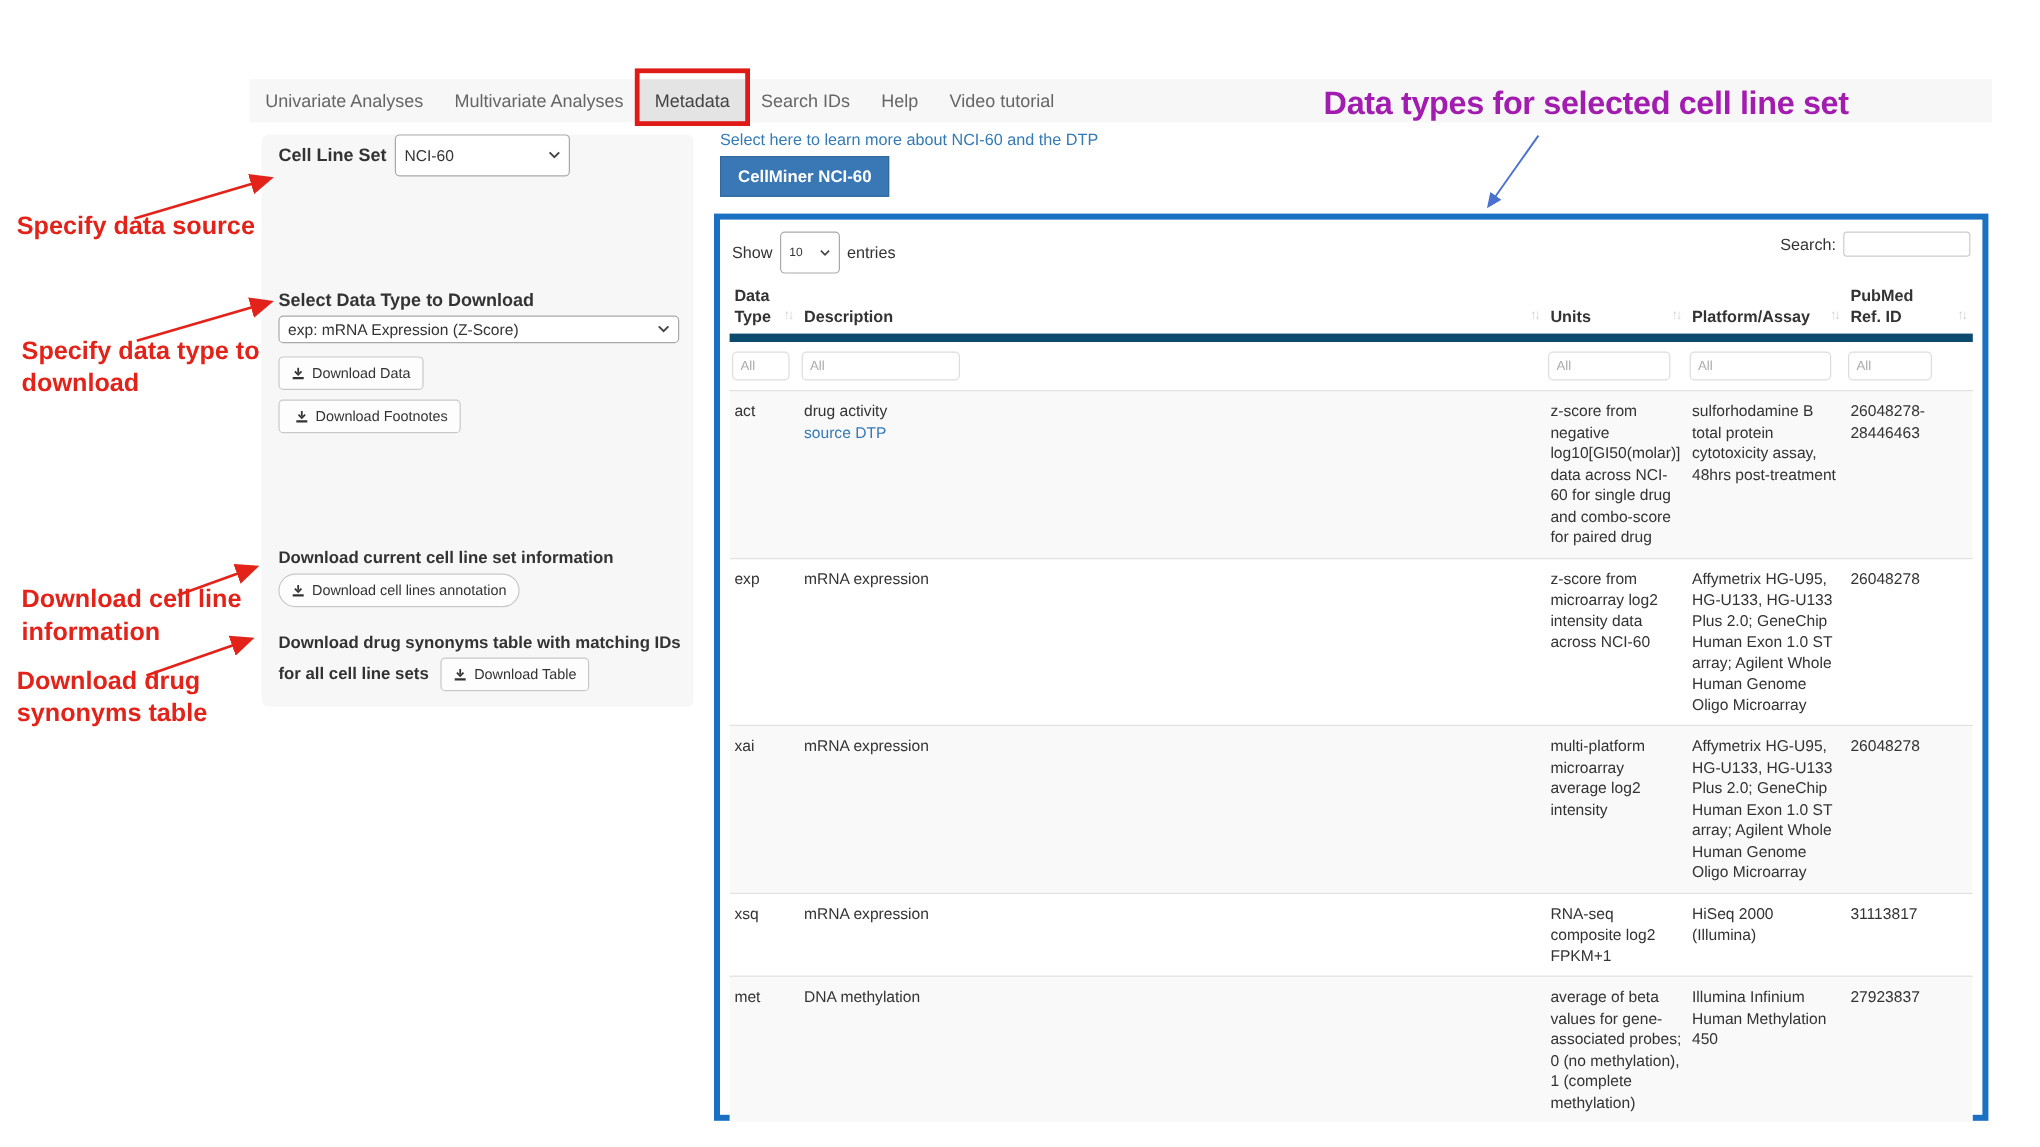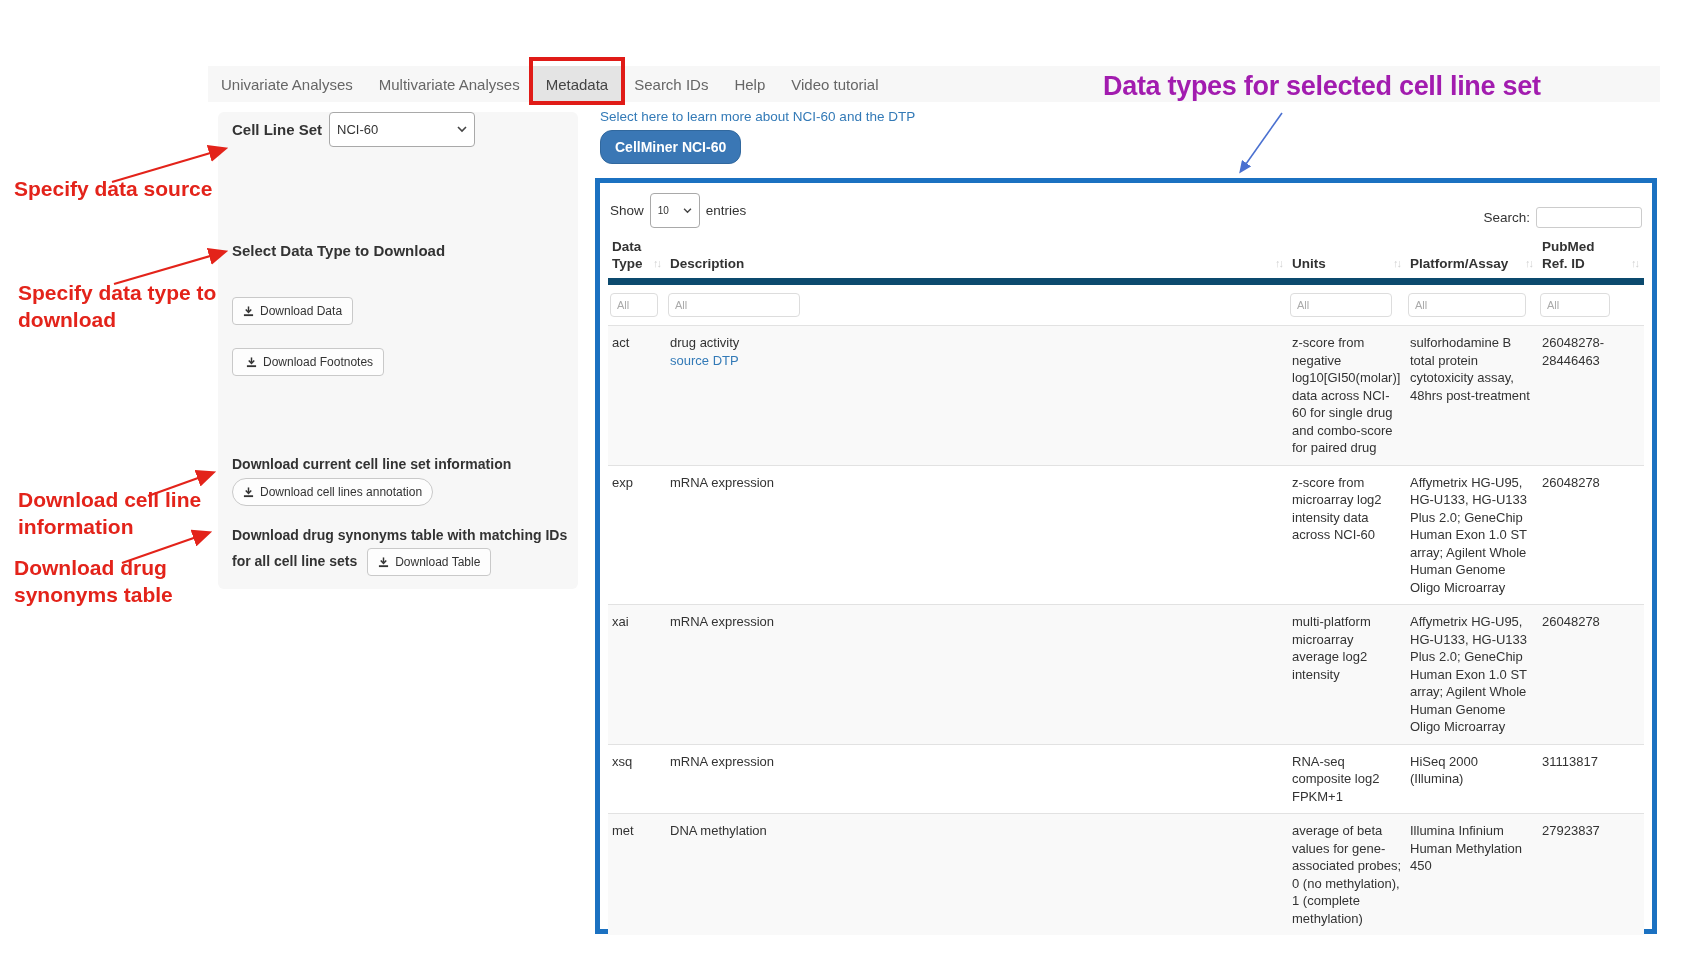--- a/index.html
+++ b/index.html
@@ -32,39 +32,39 @@
                  font-size:13px; color:#333; padding:2px 7px; cursor:pointer; }
   .row-cls { position:absolute; left:14px; top:0; display:flex; align-items:center; gap:7px;text-align:center; }
   .cls-select { width:146px; height:35px; }
   .dt-label { position:absolute; left:14px; top:130px; }
   .dt-select { position:absolute; left:14px; top:151px; width:334px; height:23px; }
   .btn { display:inline-flex; align-items:center; gap:6px; background:#fdfdfd;
          border:1px solid #c9c9c9; border-radius:4px; padding:6px 10px;
          font-size:12px; color:#333; cursor:pointer; }
   .btn svg { flex:0 0 auto; }
   .btn-dl-data { position:absolute; left:14px; top:185px; }
-  .btn-dl-foot { position:absolute; left:14px; top:236px;padding-left:13px; }
+  .btn-dl-foot { position:absolute; left:14px; top:221px;padding-left:13px; }
   .lp-h3 { position:absolute; left:14px; top:344px; width:336px; font-size:14px;
            font-weight:700; color:#333; }
   .btn-annot { position:absolute; left:14px; top:366px;border-radius:14px; }
   .drug-block { position:absolute; left:14px; top:410px; width:340px; font-size:14px;
                 font-weight:700; color:#333; line-height:26px; }
   .drug-block .btn { vertical-align:middle; margin-left:6px; }
 
   
   .learn-link { position:absolute; left:600px; top:109px; font-size:13.5px;
                 color:#337ab7; text-decoration:none; }
   .cellminer-btn { position:absolute; left:600px; top:130px; background:#3a77b5;
-                   color:#fff; border:1px solid #31689e; border-radius:12px;
+                   color:#fff; border:1px solid #31689e; border-radius:0;
                    padding:8px 14px; font-size:14px; font-weight:700; cursor:pointer; }
 
   
   .table-wrap { position:absolute; left:595px; top:178px; width:1062px; height:756px;
                 border:5px solid #1b71c1; background:#fff; padding:6px 8px; }
-  .controls { display:flex; justify-content:space-between; align-items:flex-end;
+  .controls { display:flex; justify-content:space-between; align-items:flex-start;
               padding:4px 2px 10px 2px; font-size:13.5px; color:#333; }
   .controls .left, .controls .right { display:flex; align-items:center; gap:6px; }
   .pagesize-select { width:50px; height:35px; font-size:10px; }
   .search-input { width:106px; height:21px; border:1px solid #ccc; border-radius:3px;
                   padding:2px 5px; font-size:12px; }
   .grid { display:grid; grid-template-columns:58px 622px 118px 132px 1fr; }
   .thead { font-weight:700; font-size:13.5px; color:#333; padding-bottom:6px;
            border-bottom:7px solid #0c4a6e; }
   .th { display:flex; justify-content:space-between; align-items:flex-end;
         padding:0 6px 0 4px; line-height:17px; }
@@ -135,20 +135,26 @@
     <span class="lp-label">Cell Line Set</span>
     <span class="fake-select cls-select">
       <span>NCI-60</span>
       <svg width="10" height="7" viewBox="0 0 10 7">
           <path d="M1 1l4 4 4-4" fill="none" stroke="#444" stroke-width="1.6"></path>
         </svg>
     </span>
   </div>
 
   <div class="lp-label dt-label">Select Data Type to Download</div>
+  <span class="fake-select dt-select">
+    <span>exp: mRNA Expression (Z-Score)</span>
+    <svg width="10" height="7" viewBox="0 0 10 7">
+        <path d="M1 1l4 4 4-4" fill="none" stroke="#444" stroke-width="1.6"></path>
+      </svg>
+  </span>
 
   <button class="btn btn-dl-data">
     <svg width="11" height="11" viewBox="0 0 12 12">
         <path d="M6 0.5v5" stroke="#333" stroke-width="1.6" fill="none"></path>
         <path d="M3 3.8L6 6.9 9 3.8" fill="none" stroke="#333" stroke-width="1.6"></path>
         <path d="M1 9h10v2H1z" fill="#333"></path>
       </svg>
     <span>Download Data</span>
   </button>
 

